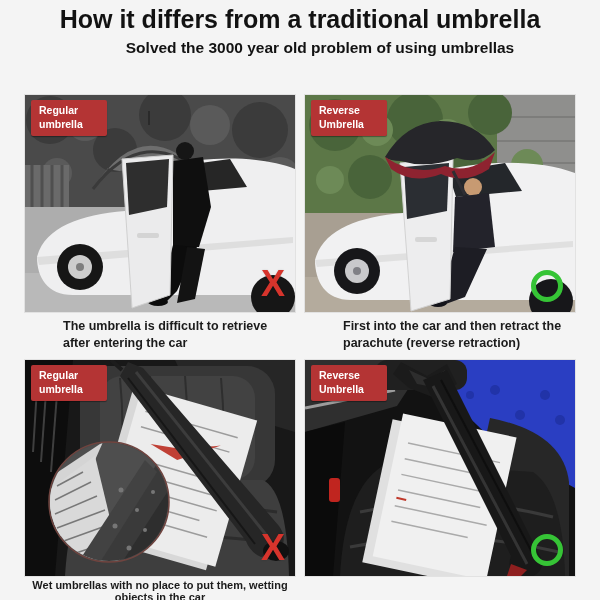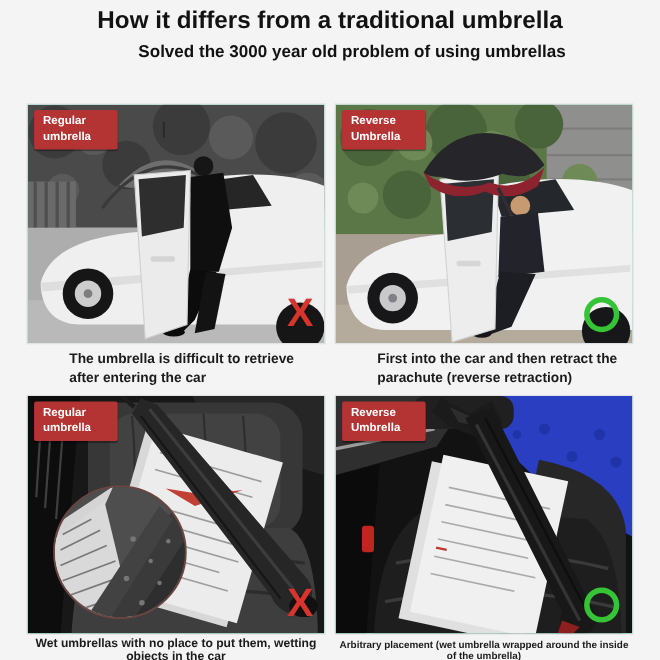--- a/index.html
+++ b/index.html
@@ -3,21 +3,21 @@
 <meta charset="utf-8">
 <style>
   html,body{margin:0;padding:0;}
   body{
     width:600px;height:600px;background:#f4f4f4;
     font-family:"Liberation Sans",sans-serif;overflow:hidden;
   }
   .page{position:relative;width:600px;height:600px;background:#f4f4f4;}
   .title{
     position:absolute;top:5px;left:0;width:600px;text-align:center;
-    font-size:22px;font-weight:bold;color:#121212;letter-spacing:0px;
+    font-size:25px;font-weight:bold;color:#121212;letter-spacing:0px;
   }
   .subtitle{
     position:absolute;top:39px;left:0;width:600px;text-align:center;
     font-size:15.5px;font-weight:bold;color:#121212;margin-left:20px;
   }
   .photo{
     position:absolute;width:270px;overflow:hidden;background:#5eead4;
     outline:1px solid #e2e2e2;
   }
   .photo svg{display:block;}
@@ -312,15 +312,14 @@
       </g>
     </svg>
     <div class="badge">
       <div>Reverse</div>
       <div>Umbrella</div>
     </div>
     <div class="mark-o"></div>
   </div>
 
   <div class="cap cap-bl">Wet umbrellas with no place to put them, wetting objects in the car</div>
-  <div class="cap cap-br">Arbitrary placement (wet umbrella wrapped around the inside of the umbrella)</div>
 
 </div>
 
 </body></html>

